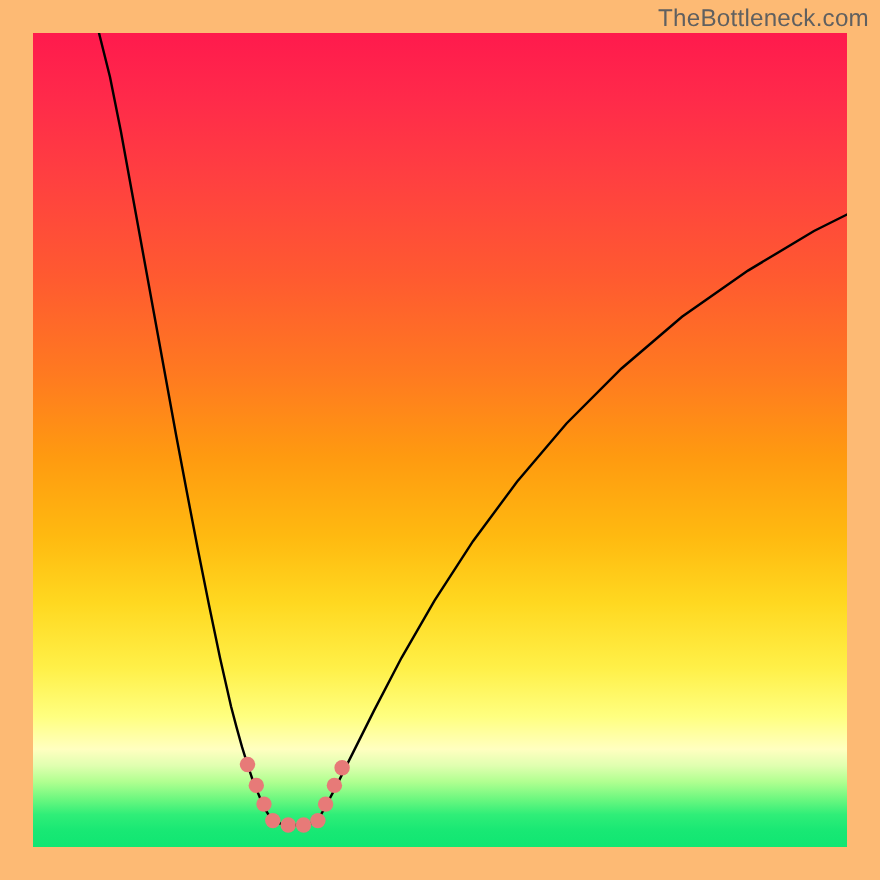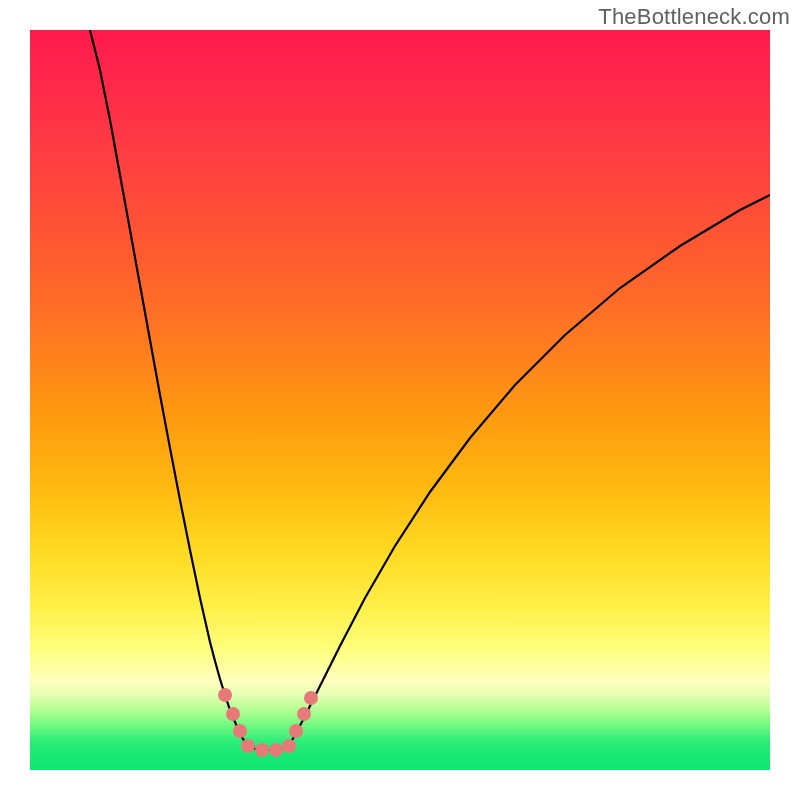--- a/index.html
+++ b/index.html
@@ -8,21 +8,21 @@
     width: 800px;
     height: 800px;
     background: #000;
     overflow: hidden;
     font-family: Arial, Helvetica, sans-serif;
   }
   .outer {
     position: relative;
     width: 800px;
     height: 800px;
-    background: #ffffff;
+    background: #fdba74;
   }
   .plot {
     position: absolute;
     left: 30px;
     top: 30px;
     width: 740px;
     height: 740px;
     overflow: hidden;
   }
   .gradient {

